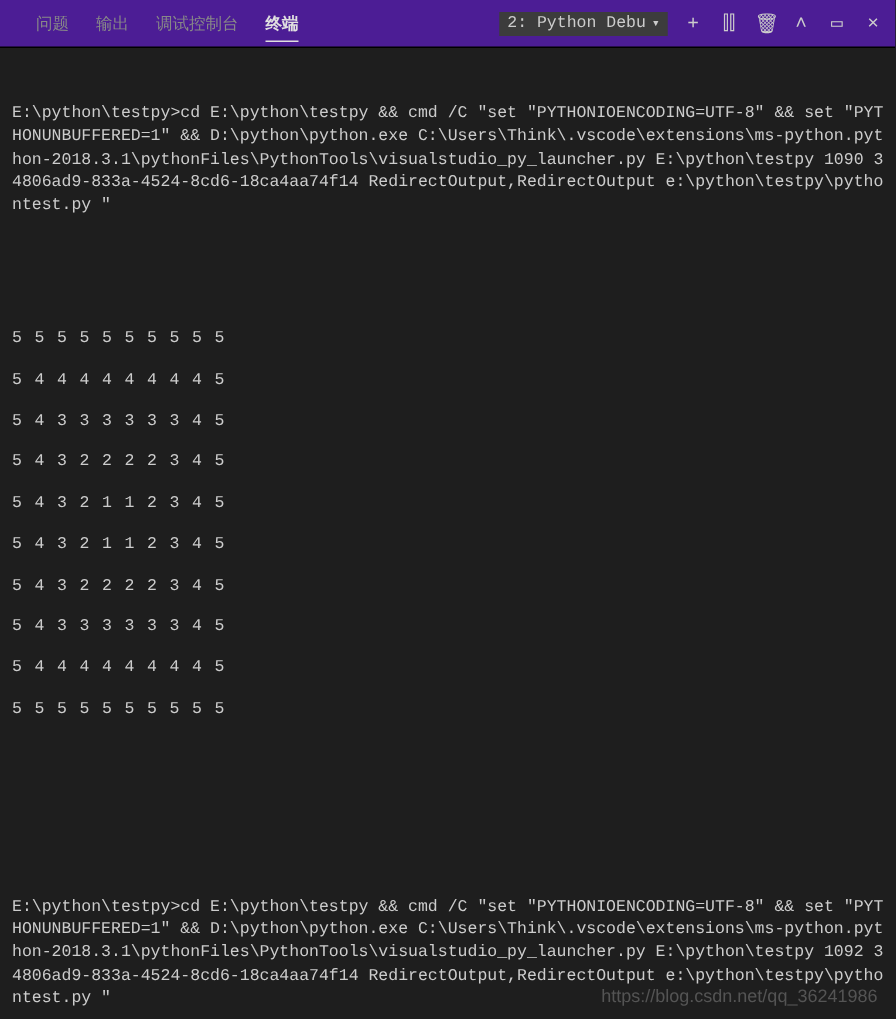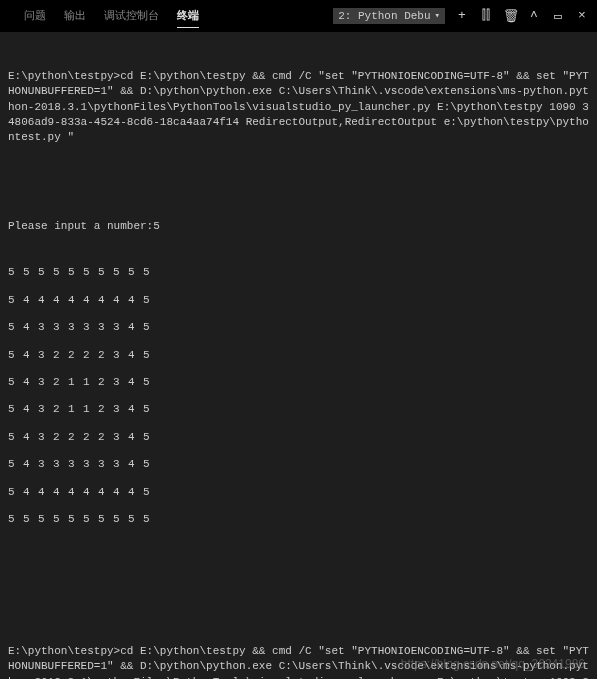--- a/index.html
+++ b/index.html
@@ -12,21 +12,21 @@
       height: 679px;
       overflow: hidden;
       position: relative;
     }
     .panel-header {
       display: flex;
       align-items: center;
       height: 32px;
       padding: 0 8px;
       border-bottom: 1px solid #000;
-      background: #000000;
+      background: #4c1d95;
     }
     .tabs {
       display: flex;
       gap: 18px;
       padding-left: 16px;
     }
     .tab {
       font-size: 11px;
       color: #888;
       cursor: pointer;
@@ -112,21 +112,20 @@
     <div class="icon-btn">🗑</div>
     <div class="icon-btn">˄</div>
     <div class="icon-btn">▭</div>
     <div class="icon-btn">×</div>
   </div>
 </div>
 
 <div class="terminal-body">
   <div class="cmd-line">E:\python\testpy&gt;cd E:\python\testpy &amp;&amp; cmd /C "set "PYTHONIOENCODING=UTF-8" &amp;&amp; set "PYTHONUNBUFFERED=1" &amp;&amp; D:\python\python.exe C:\Users\Think\.vscode\extensions\ms-python.python-2018.3.1\pythonFiles\PythonTools\visualstudio_py_launcher.py E:\python\testpy 1090 34806ad9-833a-4524-8cd6-18ca4aa74f14 RedirectOutput,RedirectOutput e:\python\testpy\pythontest.py "</div>
   <div class="blank"></div>
-  <div>Please input a number:5</div>
   <div id="grid1"><div class="row"><span>5</span><span>5</span><span>5</span><span>5</span><span>5</span><span>5</span><span>5</span><span>5</span><span>5</span><span>5</span></div><div style="height: 12px;"></div><div class="row"><span>5</span><span>4</span><span>4</span><span>4</span><span>4</span><span>4</span><span>4</span><span>4</span><span>4</span><span>5</span></div><div style="height: 12px;"></div><div class="row"><span>5</span><span>4</span><span>3</span><span>3</span><span>3</span><span>3</span><span>3</span><span>3</span><span>4</span><span>5</span></div><div style="height: 12px;"></div><div class="row"><span>5</span><span>4</span><span>3</span><span>2</span><span>2</span><span>2</span><span>2</span><span>3</span><span>4</span><span>5</span></div><div style="height: 12px;"></div><div class="row"><span>5</span><span>4</span><span>3</span><span>2</span><span>1</span><span>1</span><span>2</span><span>3</span><span>4</span><span>5</span></div><div style="height: 12px;"></div><div class="row"><span>5</span><span>4</span><span>3</span><span>2</span><span>1</span><span>1</span><span>2</span><span>3</span><span>4</span><span>5</span></div><div style="height: 12px;"></div><div class="row"><span>5</span><span>4</span><span>3</span><span>2</span><span>2</span><span>2</span><span>2</span><span>3</span><span>4</span><span>5</span></div><div style="height: 12px;"></div><div class="row"><span>5</span><span>4</span><span>3</span><span>3</span><span>3</span><span>3</span><span>3</span><span>3</span><span>4</span><span>5</span></div><div style="height: 12px;"></div><div class="row"><span>5</span><span>4</span><span>4</span><span>4</span><span>4</span><span>4</span><span>4</span><span>4</span><span>4</span><span>5</span></div><div style="height: 12px;"></div><div class="row"><span>5</span><span>5</span><span>5</span><span>5</span><span>5</span><span>5</span><span>5</span><span>5</span><span>5</span><span>5</span></div></div>
   <div class="blank"></div>
   <div class="blank"></div>
   <div class="cmd-line">E:\python\testpy&gt;cd E:\python\testpy &amp;&amp; cmd /C "set "PYTHONIOENCODING=UTF-8" &amp;&amp; set "PYTHONUNBUFFERED=1" &amp;&amp; D:\python\python.exe C:\Users\Think\.vscode\extensions\ms-python.python-2018.3.1\pythonFiles\PythonTools\visualstudio_py_launcher.py E:\python\testpy 1092 34806ad9-833a-4524-8cd6-18ca4aa74f14 RedirectOutput,RedirectOutput e:\python\testpy\pythontest.py "</div>
   
   
   
 </div>
 
 <div class="watermark">https://blog.csdn.net/qq_36241986</div>

